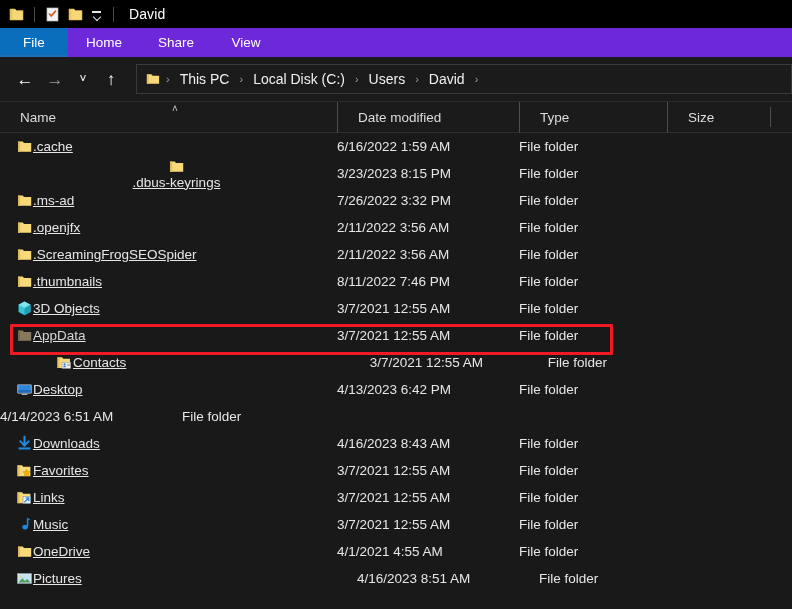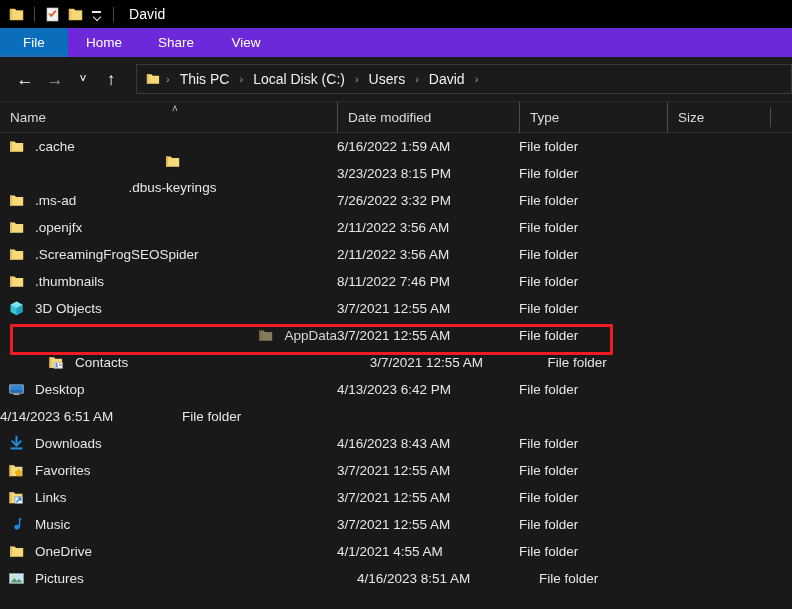--- a/index.html
+++ b/index.html
@@ -84,40 +84,40 @@
   }
 
   
   .colhead {
     height: 31px; background: #1b1b1b; display: flex; align-items: center;
     position: relative; border-bottom: 1px solid #2e2e2e;
   }
   .col {
     color: #dcdcdc; font-size: 13.5px; height: 31px;
     display: flex; align-items: center; position: relative;
-    padding-left: 10px;
+    padding-left: 20px;
   }
   .col + .col { border-left: 1px solid #4d4d4d; }
   .col-end {
     position: absolute; top: 5px; bottom: 5px; width: 1px; background: #4d4d4d;
   }
   .sortmark {
     position: absolute; top: 2px; font-size: 10px; color: #c8c8c8;
     line-height: 1;
   }
 
   
   .filelist { background: #191919; position: relative; }
   .row {
     height: 27px; display: flex; align-items: center;
     position: relative; color: #e6e6e6; font-size: 13.5px;
   }
   .cell-name {
-    display: flex; align-items: center; gap: 10px;
-    padding-left: 8px; overflow: hidden; white-space: nowrap;
+    display: flex; align-items: center; gap: 0;
+    padding-left: 16px; overflow: hidden; white-space: nowrap; text-decoration: underline;
   }
   .cell-date, .cell-type, .cell-size {
     white-space: nowrap; overflow: hidden;
     color: #e6e6e6; font-size: 13.5px;
   }
   .dim-name { color: #d8d8d8; }
 
   
   .ico { width: 17px; height: 17px; flex: 0 0 17px; position: relative; }
   .ico svg { display: block; }
@@ -318,21 +318,21 @@
             <path d="M8.5 7.9v7.3l6-3.2V4.7z" fill="#1f9fba"></path>
           </svg>
         </span>
         <span>3D Objects</span>
       </div>
       <div class="cell-date" style="width: 182px;">3/7/2021 12:55 AM</div>
       <div class="cell-type" style="width: 148px;">File folder</div>
       <div class="cell-size" style="width: 102px;"></div>
     </div>
     <div class="row">
-      <div class="cell-name" style="width: 337px; justify-content: flex-end;">
+      <div class="cell-name" style="width: 337px;">
         <span class="ico">
           <svg width="17" height="17" viewBox="0 0 17 17" opacity="0.62">
             <path d="M2 3.6h4.7l1.3 1.5H15.2V13.8H2z" fill="#c8b285"></path>
             <path d="M2 3.6h2.1v10.2H2z" fill="#ad9768"></path>
           </svg>
         </span>
         <span class="dim-name">AppData</span>
       </div>
       <div class="cell-date" style="width: 182px;">3/7/2021 12:55 AM</div>
       <div class="cell-type" style="width: 148px;">File folder</div>

